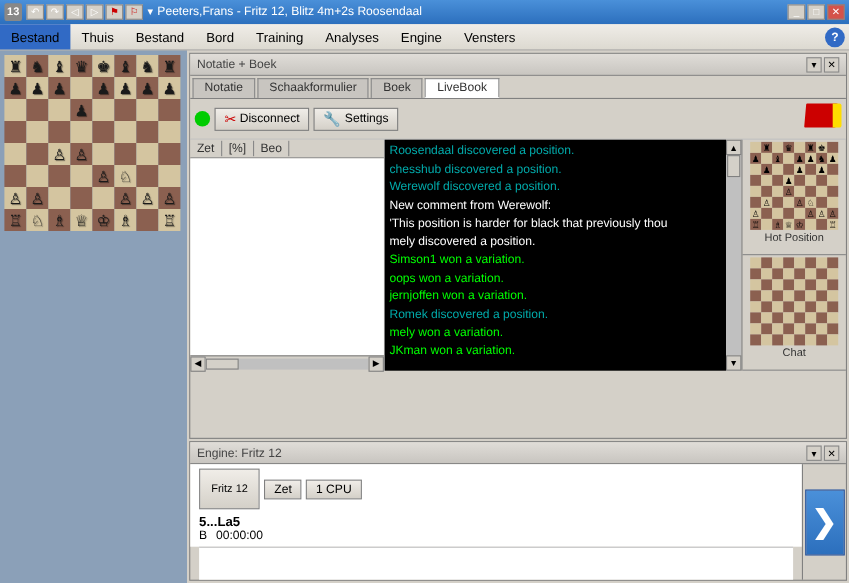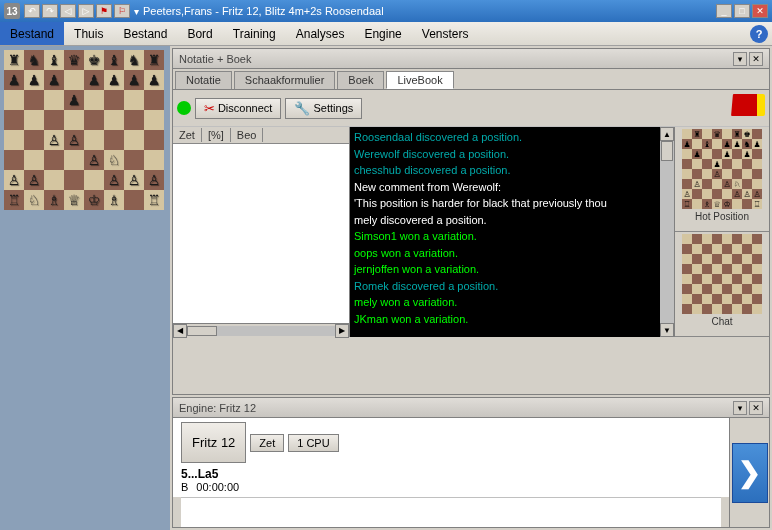--- a/index.html
+++ b/index.html
@@ -103,21 +103,21 @@
     .engine-header {
       display: flex; align-items: center; justify-content: space-between;
       background: linear-gradient(to bottom, #e0ddd8 0%, #c8c5c0 100%);
       height: 20px; padding: 0 6px; border-bottom: 1px solid #808080;
     }
     .engine-title { font-size: 11px; color: #444; }
     .engine-header-right { display: flex; gap: 2px; }
     .engine-body { padding: 4px 8px; background: white; }
     .engine-controls { display: flex; align-items: center; gap: 4px; margin-bottom: 4px; }
     .engine-name-btn {
-      padding: 12px 10px; font-size: 13px;
+      padding: 12px 10px; font-size: 10px;
       background: linear-gradient(to bottom, #f0ede8, #d4d0c8); border: 1px solid #808080; cursor: pointer;
     }
     .engine-zet-btn {
       padding: 2px 8px; font-size: 11px;
       background: linear-gradient(to bottom, #f0ede8, #d4d0c8); border: 1px solid #808080; cursor: pointer;
     }
     .cpu-btn {
       padding: 2px 8px; font-size: 11px;
       background: linear-gradient(to bottom, #f0ede8, #d4d0c8); border: 1px solid #808080; cursor: pointer;
     }
@@ -311,22 +311,22 @@
             <div class="scroll-btn">◀</div>
             <div class="scroll-track">
               <div class="scroll-thumb"></div>
             </div>
             <div class="scroll-btn">▶</div>
           </div>
         </div>
 
         <div class="livebook-chat" id="chat-area">
         <div style="color: rgb(0, 170, 170);">Roosendaal discovered a position.</div>
+            <div style="color: rgb(0, 170, 170);">chesshub discovered a position.</div>
             <div style="color: rgb(0, 170, 170);">Werewolf discovered a position.</div>
-            <div style="color: rgb(0, 170, 170);">chesshub discovered a position.</div>
             <div style="color: rgb(255, 255, 255);">New comment from Werewolf:</div>
             <div style="color: rgb(255, 255, 255);">'This position is harder for black that previously thou</div>
             <div style="color: rgb(255, 255, 255);">mely discovered a position.</div>
             <div style="color: rgb(0, 255, 0);">Simson1 won a variation.</div>
             <div style="color: rgb(0, 255, 0);">oops won a variation.</div>
             <div style="color: rgb(0, 255, 0);">jernjoffen won a variation.</div>
             <div style="color: rgb(0, 170, 170);">Romek discovered a position.</div>
             <div style="color: rgb(0, 255, 0);">mely won a variation.</div>
             <div style="color: rgb(0, 255, 0);">JKman won a variation.</div>
           </div>

